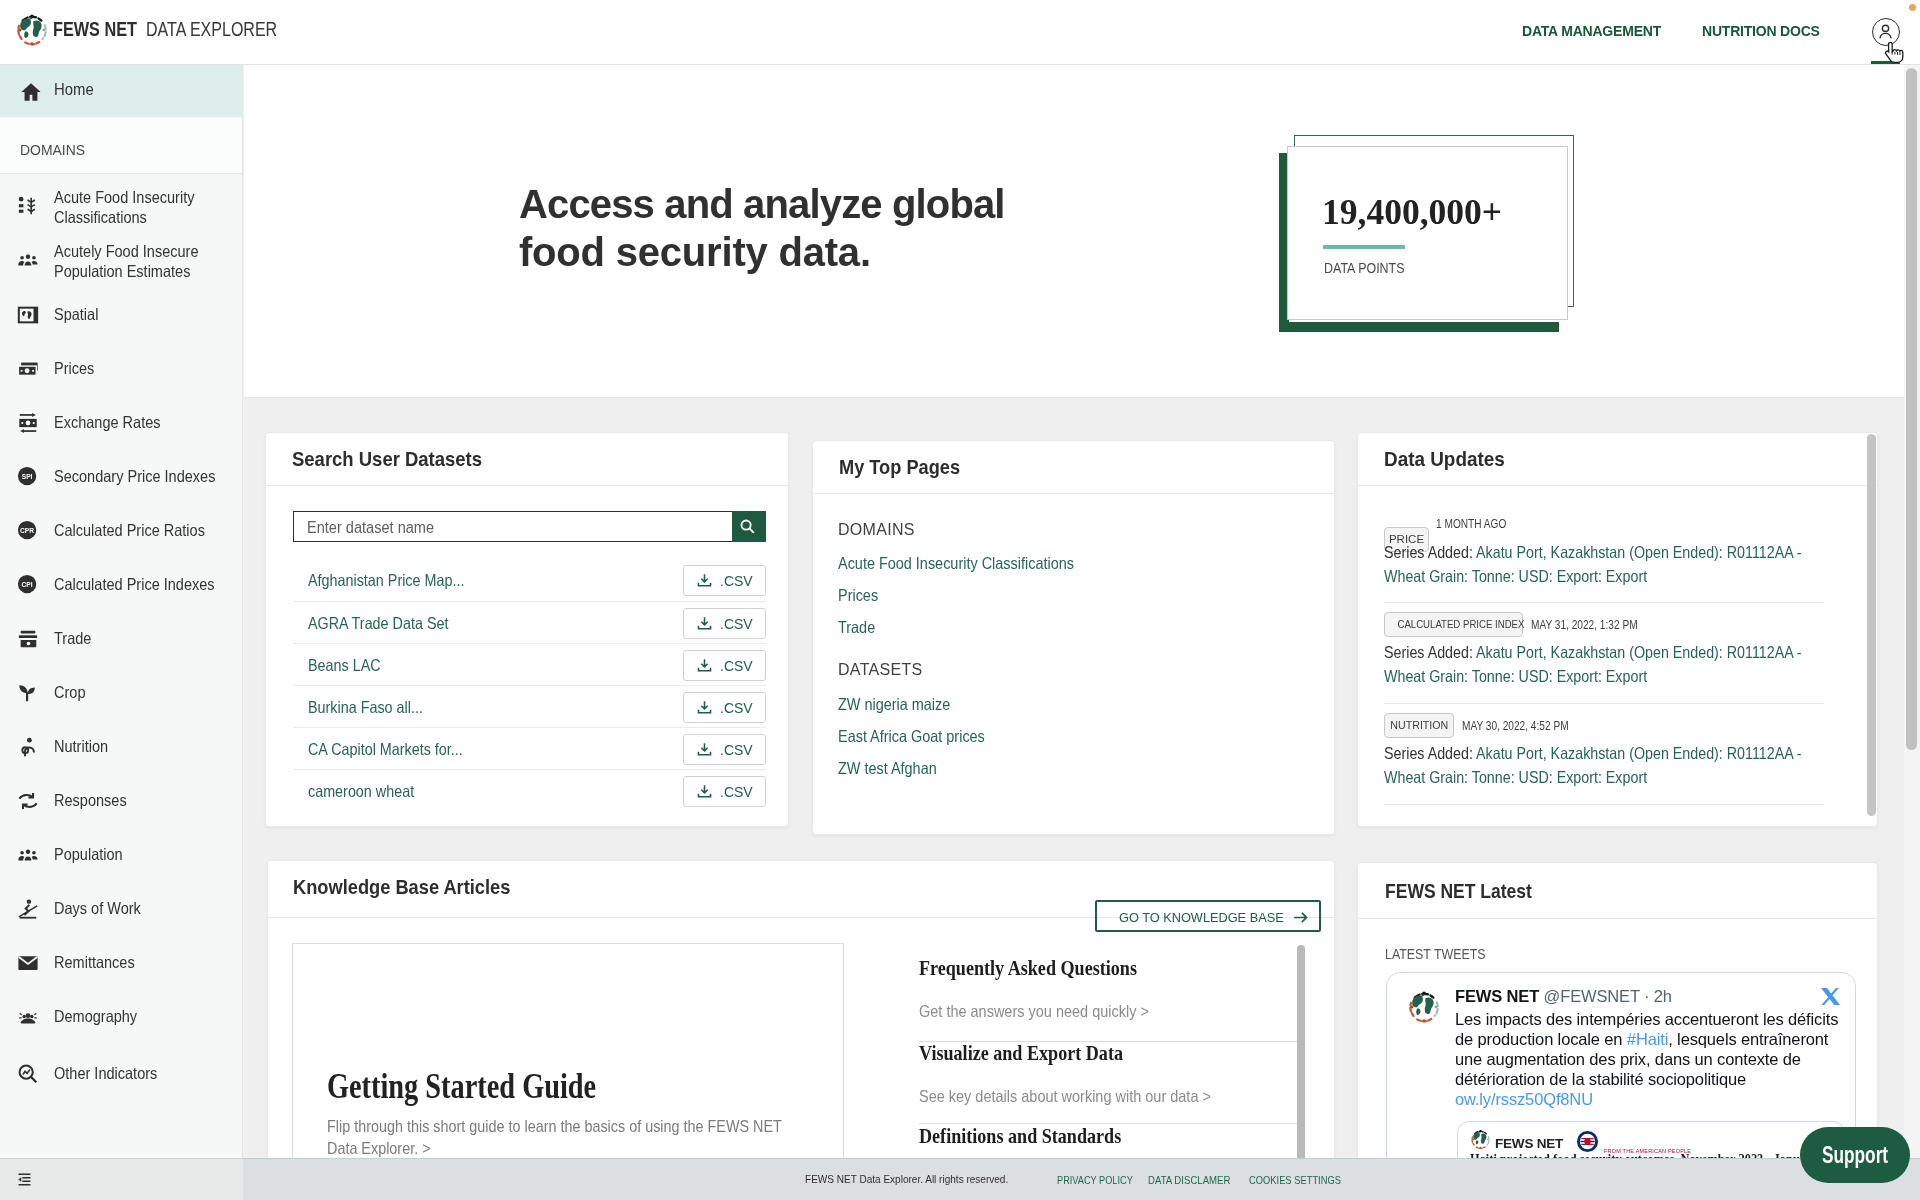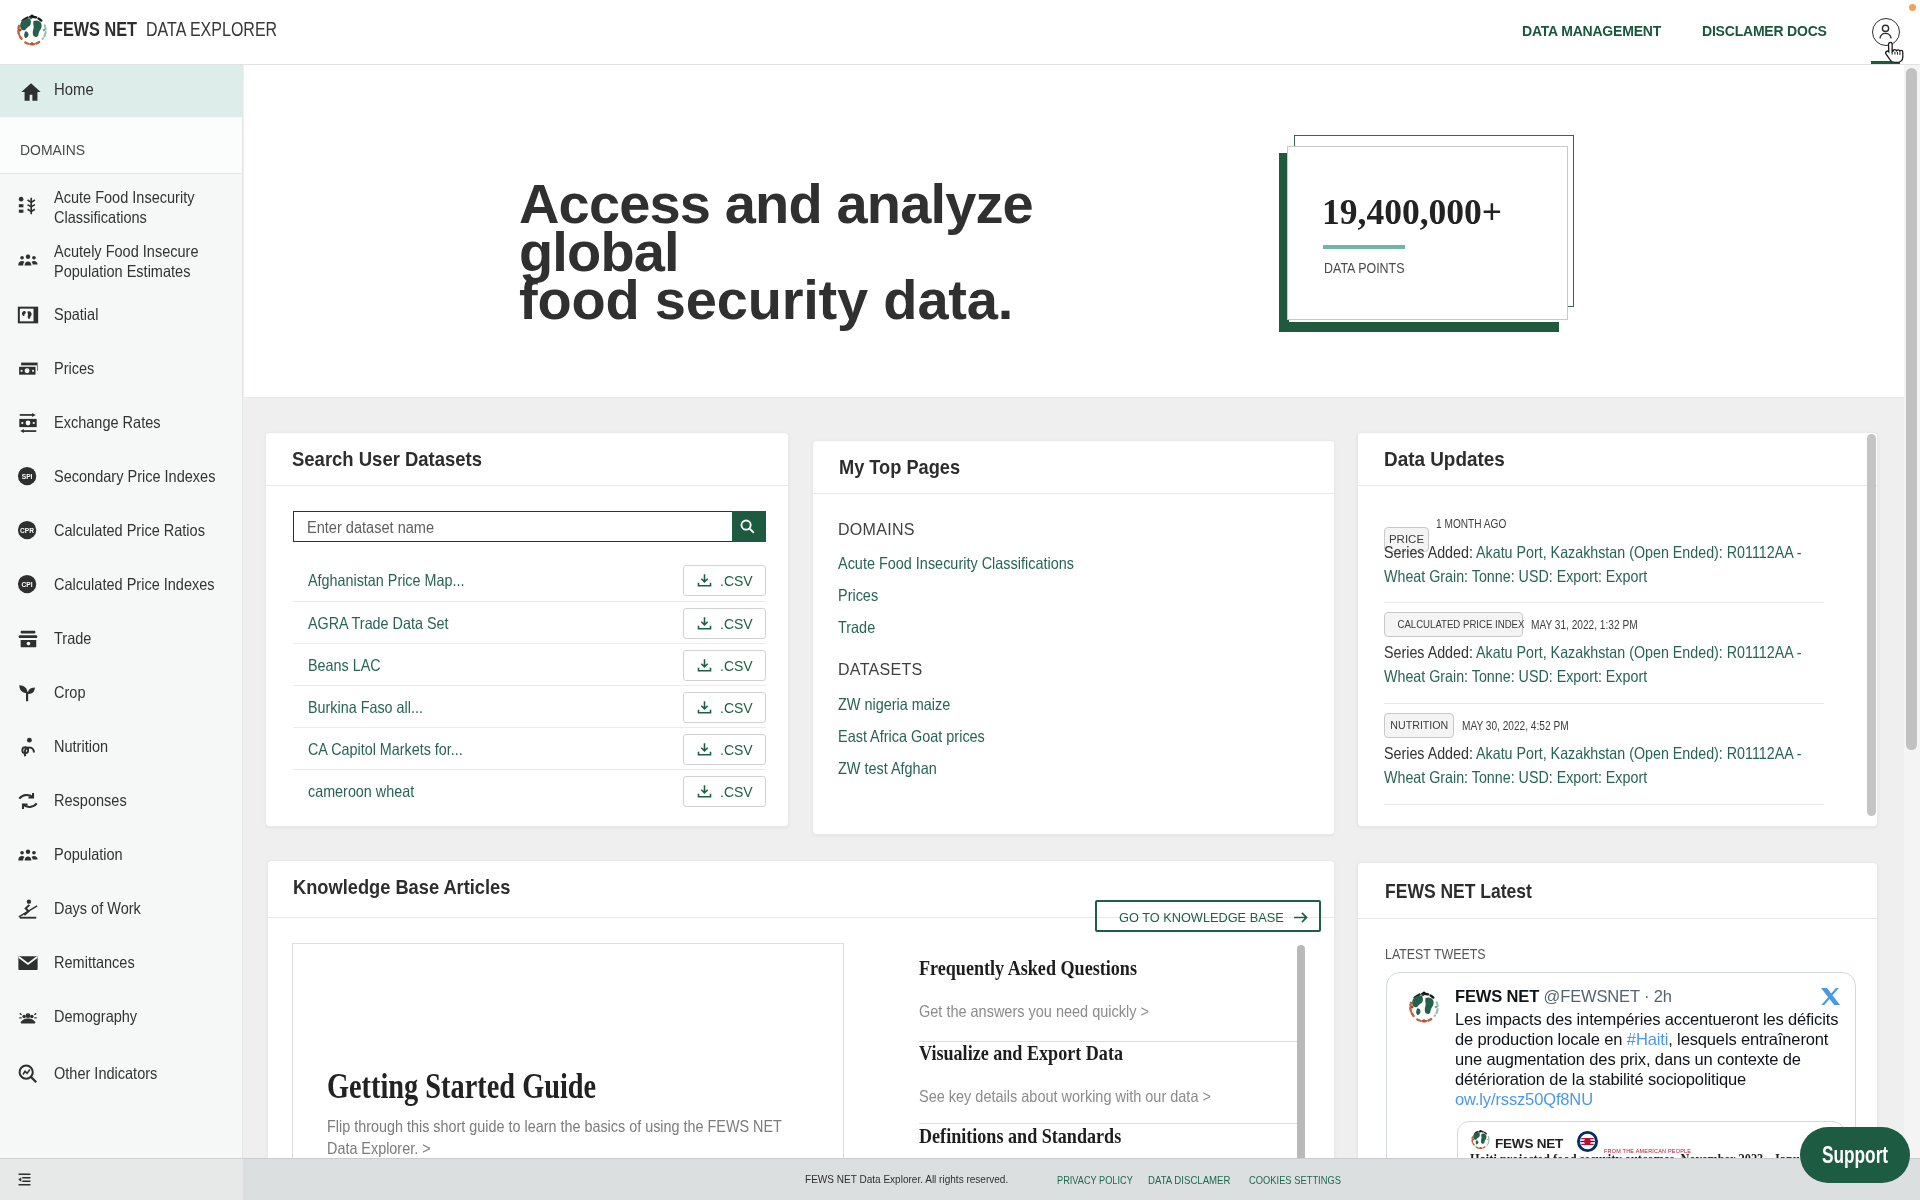--- a/index.html
+++ b/index.html
@@ -20,21 +20,21 @@
 #domhdr { position:absolute; left:0; top:53px; width:242px; height:56px; background:#fbfcfc; border-bottom:1px solid #e5e6e6; }
 #domhdr span { position:absolute; left:20px; top:23px; font-size:15px; color:#4a4a4a; transform-origin:left center; transform:scaleX(0.93); }
 .mitem { position:absolute; left:0; width:242px; height:54px; }
 .mitem .lbl { position:absolute; left:54px; font-size:16.5px; color:#333; transform-origin:left top; transform:scaleX(0.88); }
 .mitem .one { top:16px; }
 .mitem .two { top:7px; line-height:20px; width:175px; }
 #twpreview { left:70px; top:148px; width:388px; height:90px; border:1px solid #cfd9de; border-radius:12px; background:#fff; }
 .micon { position:absolute; left:17px; top:15px; width:22px; height:22px; }
 
 #hero { position:absolute; left:244px; top:65px; width:1660px; height:333px; background:#fff; border-bottom:1px solid #e8e9e9; }
-#h1 { position:absolute; left:519px; top:180px; width:620px; font-size:56px; line-height:48px; font-weight:bold; color:#303030; letter-spacing:-0.2px; z-index:2;}
+#h1 { position:absolute; left:519px; top:180px; width:620px; font-size:40px; line-height:48px; font-weight:bold; color:#303030; letter-spacing:-0.2px; z-index:2;}
 #statL1 { position:absolute; left:1279px; top:153px; width:10px; height:179px; background:#1f5a3d; }
 #statL2 { position:absolute; left:1279px; top:322px; width:280px; height:10px; background:#1f5a3d; }
 #statGreen { position:absolute; left:1294px; top:135px; width:280px; height:172px; border:1px solid #356753; background:#fff; }
 #statCard { position:absolute; left:1287px; top:146px; width:281px; height:174px; border:1px solid #c9c9c9; background:#fff; }
 #statNum { position:absolute; left:34px; top:44px; font-family:"Liberation Serif", serif; font-size:35.5px; font-weight:bold; color:#222; }
 #statBar { position:absolute; left:35px; top:98px; width:82px; height:4px; background:#6fb5aa; }
 #statLbl { position:absolute; left:36px; top:113px; font-size:14px; color:#4a4a4a; transform-origin:left center; transform:scaleX(0.89); }
 
 .card { position:absolute; background:#fff; border:1px solid #e9e9e9; border-radius:4px; box-shadow:0 1px 3px rgba(0,0,0,0.06); }
 .cardtitle { position:absolute; left:26px; top:14px; font-size:21px; font-weight:bold; color:#2d2d2d; transform-origin:left center; }
@@ -119,21 +119,21 @@
   <div id="statLbl">DATA POINTS</div>
 </div>
 
 <div id="header">
   <svg style="position:absolute; left:15px; top:13px;" width="34" height="34" viewBox="0 0 40 40">
       <use href="#globelogo"></use>
     </svg>
   <div id="logotext">FEWS NET</div>
   <div id="logotext2">DATA EXPLORER</div>
   <div class="navlink" style="left:1522px;">DATA MANAGEMENT</div>
-  <div class="navlink" style="left:1702px;">DISCLAMER DOCS</div>
+  <div class="navlink" style="left:1702px;">NUTRITION DOCS</div>
   <div id="avatarcirc">
     <svg style="position:absolute; left:5px; top:4px;" width="15" height="17" viewBox="0 0 24 26">
         <circle cx="12" cy="8" r="5" fill="none" stroke="#2f2f2f" stroke-width="2.2"></circle>
         <path d="M3 24c1-5 4.5-8 9-8s8 3 9 8" fill="none" stroke="#2f2f2f" stroke-width="2.2"></path>
       </svg>
   </div>
   <div id="avatarbar"></div>
   <div id="orangedot"></div>
   <svg style="position:absolute; left:1883px; top:41px; z-index:99;" width="22" height="24" viewBox="0 0 24 26">
       <path d="M8 1.5c1.2 0 2 .8 2 2v8l1-.5c0-1 .8-1.8 1.8-1.8.9 0 1.6.5 1.9 1.3.3-.6 1-1 1.7-1 .9 0 1.6.5 1.9 1.4.3-.4.8-.7 1.4-.7 1.1 0 1.9.9 1.9 2v5.3c0 3.2-2.6 5.8-5.8 5.8h-3.2c-2 0-3.8-1-4.8-2.7L3.2 14c-.6-1-.3-2.2.7-2.8.8-.5 1.8-.3 2.4.4l-.3-8.1c0-1.2.8-2 2-2z" fill="#fff" stroke="#1a1a1a" stroke-width="1.4"></path>

